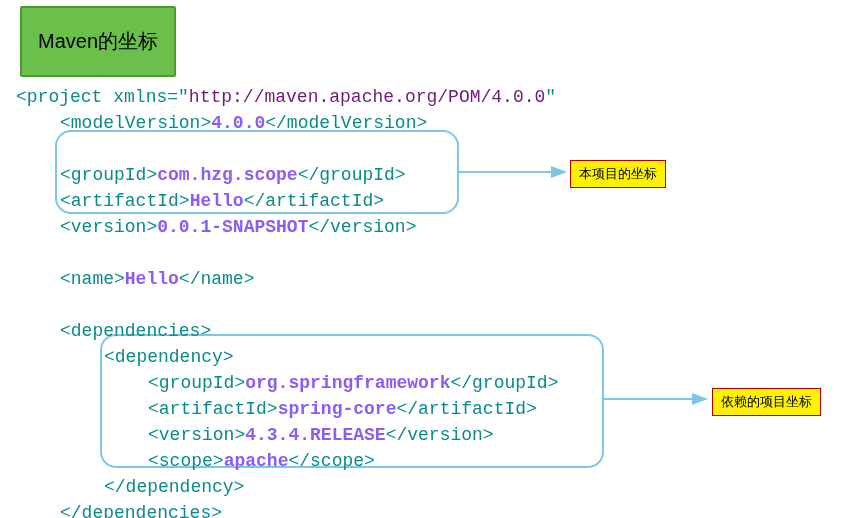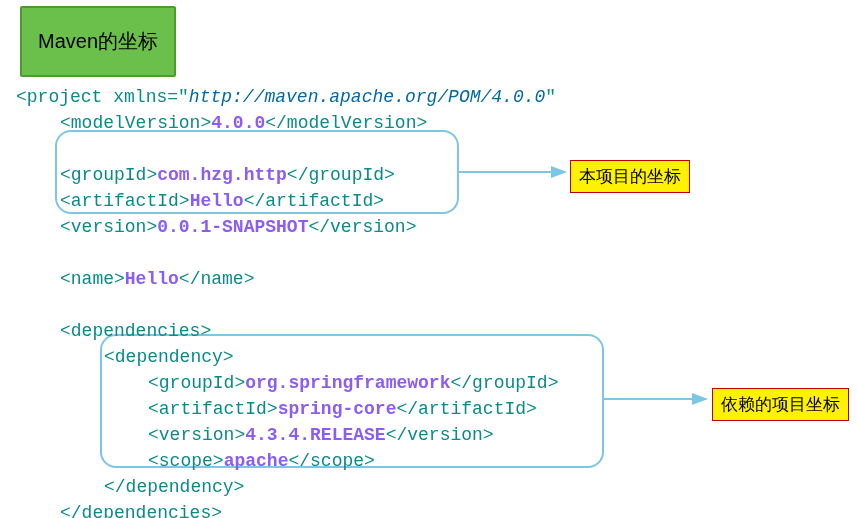--- a/index.html
+++ b/index.html
@@ -29,38 +29,38 @@
     font-size: 20px;
   }
   .code {
     position: absolute;
     left: 16px;
     top: 58px;
     white-space: pre;
     line-height: 26px;
   }
   .tag { color: #0b8a8a; margin-top: 24px; }
-  .attr-val { color: #0369a1; font-style: italic; }
+  .attr-val { color: #701a75; }
   .txt { color: #8b5cf6; font-weight: bold; }
   .ind1 { display:inline-block; width: 44px; }
   .ind2 { display:inline-block; width: 88px; }
   .ind3 { display:inline-block; width: 132px; }
   .box {
     position: absolute;
     border: 2px solid #7cc6e6;
     border-radius: 16px;
     background: transparent;
     pointer-events: none;
   }
   .callout {
     position: absolute;
     background: #fff200;
     border: 1.5px solid #c00000;
     font-family: SimSun, Arial, sans-serif;
-    font-size: 17px;
+    font-size: 13px;
     color: #000;
     padding: 4px 8px;
     white-space: nowrap;
   }
   svg.arrow {
     position: absolute;
     overflow: visible;
     pointer-events: none;
   }
 </style>
@@ -97,21 +97,21 @@
     <span>本项目的坐标</span>
   </div>
   <div class="callout" style="left:712px; top:388px;">
     <span>依赖的项目坐标</span>
   </div>
 
   <div class="code">
 <span class="tag">&lt;project</span><span class="tag"> xmlns="</span><span class="attr-val">http://maven.apache.org/POM/4.0.0</span><span class="tag">"</span>
 <span class="ind1"></span><span class="tag">&lt;modelVersion&gt;</span><span class="txt">4.0.0</span><span class="tag">&lt;/modelVersion&gt;</span>
 
-<span class="ind1"></span><span class="tag">&lt;groupId&gt;</span><span class="txt">com.hzg.http</span><span class="tag">&lt;/groupId&gt;</span>
+<span class="ind1"></span><span class="tag">&lt;groupId&gt;</span><span class="txt">com.hzg.scope</span><span class="tag">&lt;/groupId&gt;</span>
 <span class="ind1"></span><span class="tag">&lt;artifactId&gt;</span><span class="txt">Hello</span><span class="tag">&lt;/artifactId&gt;</span>
 <span class="ind1"></span><span class="tag">&lt;version&gt;</span><span class="txt">0.0.1-SNAPSHOT</span><span class="tag">&lt;/version&gt;</span>
 
 <span class="ind1"></span><span class="tag">&lt;name&gt;</span><span class="txt">Hello</span><span class="tag">&lt;/name&gt;</span>
 
 <span class="ind1"></span><span class="tag">&lt;dependencies&gt;</span>
 <span class="ind2"></span><span class="tag">&lt;dependency&gt;</span>
 <span class="ind3"></span><span class="tag">&lt;groupId&gt;</span><span class="txt">org.springframework</span><span class="tag">&lt;/groupId&gt;</span>
 <span class="ind3"></span><span class="tag">&lt;artifactId&gt;</span><span class="txt">spring-core</span><span class="tag">&lt;/artifactId&gt;</span>
 <span class="ind3"></span><span class="tag">&lt;version&gt;</span><span class="txt">4.3.4.RELEASE</span><span class="tag">&lt;/version&gt;</span>

